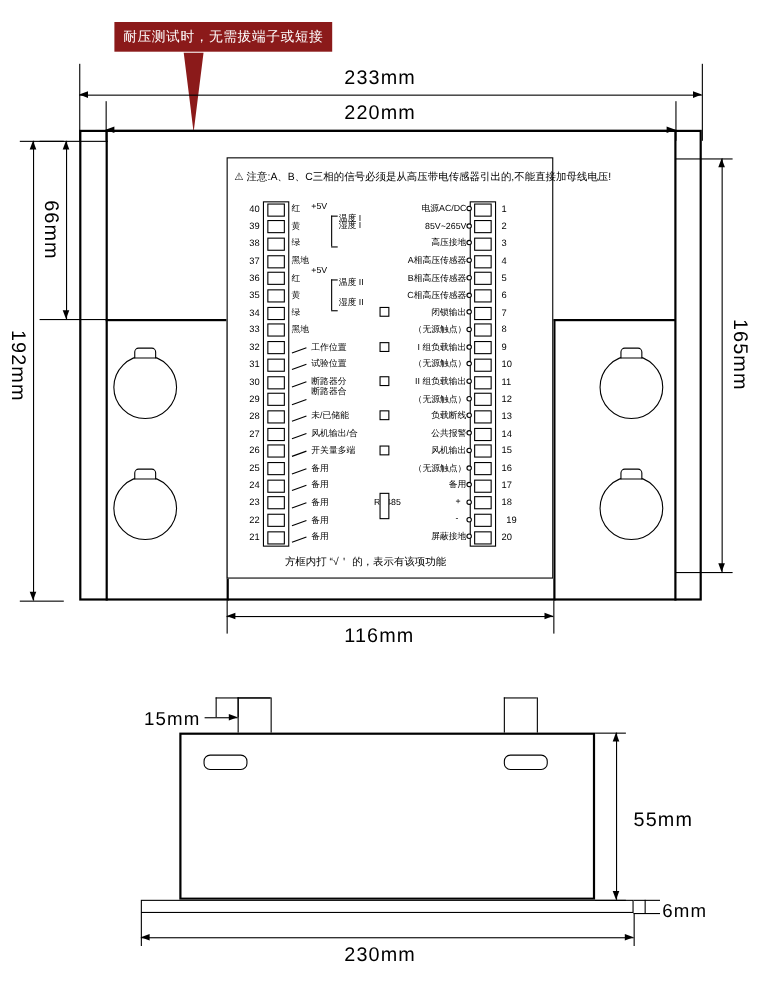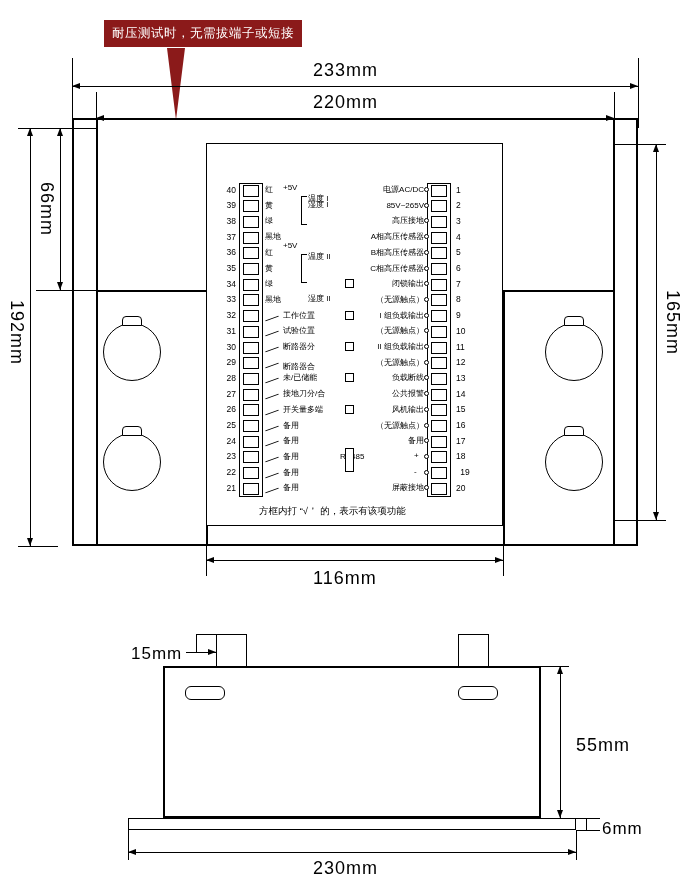--- a/index.html
+++ b/index.html
@@ -116,20 +116,24 @@
   <div class="kcircle" style="left:103px;top:433px;width:58px;height:58px;"></div>
   <div class="ktab" style="left:122px;top:426px;width:20px;height:10px;border-radius:4px 4px 0 0;"></div>
 
   <div class="kcircle" style="left:545px;top:323px;width:58px;height:58px;"></div>
   <div class="ktab" style="left:564px;top:316px;width:20px;height:10px;border-radius:4px 4px 0 0;"></div>
   <div class="kcircle" style="left:545px;top:433px;width:58px;height:58px;"></div>
   <div class="ktab" style="left:564px;top:426px;width:20px;height:10px;border-radius:4px 4px 0 0;"></div>
 
   <div class="inner-box" style="left:206px;top:143px;width:297px;height:383px;"></div>
 
+  <div class="warn" style="left:213px;top:155px;">
+    <span>⚠</span>
+    <span>注意:A、B、C三相的信号必须是从高压带电传感器引出的,不能直接加母线电压!</span>
+  </div>
 
   <div class="tblock" style="left:239px;top:183px;width:24px;height:314px;"></div>
   <div id="left-terms">
       <div class="tcell" style="left: 243px; top: 184.5px; width: 16px; height: 12px;"></div>
       <div class="tcell" style="left: 243px; top: 200.2px; width: 16px; height: 12px;"></div>
       <div class="tcell" style="left: 243px; top: 215.9px; width: 16px; height: 12px;"></div>
       <div class="tcell" style="left: 243px; top: 231.6px; width: 16px; height: 12px;"></div>
       <div class="tcell" style="left: 243px; top: 247.3px; width: 16px; height: 12px;"></div>
       <div class="tcell" style="left: 243px; top: 263px; width: 16px; height: 12px;"></div>
       <div class="tcell" style="left: 243px; top: 278.7px; width: 16px; height: 12px;"></div>
@@ -187,34 +191,34 @@
   <div class="vline" style="left:301px;top:196px;height:28px;"></div>
   <div class="hline" style="left:301px;top:196px;width:6px;"></div>
   <div class="hline" style="left:301px;top:224px;width:6px;"></div>
   <div class="tlabel" style="left:308px;top:194px;">温度 I</div>
   <div class="tlabel" style="left:308px;top:200px;">湿度 I</div>
 
   <div class="vline" style="left:301px;top:254px;height:28px;"></div>
   <div class="hline" style="left:301px;top:254px;width:6px;"></div>
   <div class="hline" style="left:301px;top:282px;width:6px;"></div>
   <div class="tlabel" style="left:308px;top:252px;">温度 II</div>
-  <div class="tlabel" style="left:308px;top:270px;margin-top:24px;">湿度 II</div>
+  <div class="tlabel" style="left:308px;top:270px;">湿度 II</div>
 
   <div id="left-funcs">
       <div class="tlabel" style="left: 283px; top: 310.6px;">工作位置</div>
       <div class="hline" style="left: 265px; top: 317.6px; width: 14px; transform: rotate(-20deg);"></div>
       <div class="tlabel" style="left: 283px; top: 326.3px;">试验位置</div>
       <div class="hline" style="left: 265px; top: 333.3px; width: 14px; transform: rotate(-20deg);"></div>
       <div class="tlabel" style="left: 283px; top: 342px;">断路器分</div>
       <div class="hline" style="left: 265px; top: 349px; width: 14px; transform: rotate(-20deg);"></div>
-      <div class="tlabel" style="left: 283px; top: 362px;">断路器合</div>
+      <div class="tlabel" style="left: 283px; top: 351px;">断路器合</div>
       <div class="hline" style="left: 265px; top: 364.7px; width: 14px; transform: rotate(-20deg);"></div>
       <div class="tlabel" style="left: 283px; top: 373.4px;">未/已储能</div>
       <div class="hline" style="left: 265px; top: 380.4px; width: 14px; transform: rotate(-20deg);"></div>
-      <div class="tlabel" style="left: 283px; top: 389.1px;">接地刀分/合</div>
+      <div class="tlabel" style="left: 283px; top: 389.1px;">风机输出/合</div>
       <div class="hline" style="left: 265px; top: 396.1px; width: 14px; transform: rotate(-20deg);"></div>
       <div class="tlabel" style="left: 283px; top: 404.8px;">开关量多端</div>
       <div class="hline" style="left: 265px; top: 411.8px; width: 14px; transform: rotate(-20deg);"></div>
       <div class="tlabel" style="left: 283px; top: 420.5px;">备用</div>
       <div class="hline" style="left: 265px; top: 427.5px; width: 14px; transform: rotate(-20deg);"></div>
       <div class="tlabel" style="left: 283px; top: 436.2px;">备用</div>
       <div class="hline" style="left: 265px; top: 443.2px; width: 14px; transform: rotate(-20deg);"></div>
       <div class="tlabel" style="left: 283px; top: 451.9px;">备用</div>
       <div class="hline" style="left: 265px; top: 458.9px; width: 14px; transform: rotate(-20deg);"></div>
       <div class="tlabel" style="left: 283px; top: 467.6px;">备用</div>

